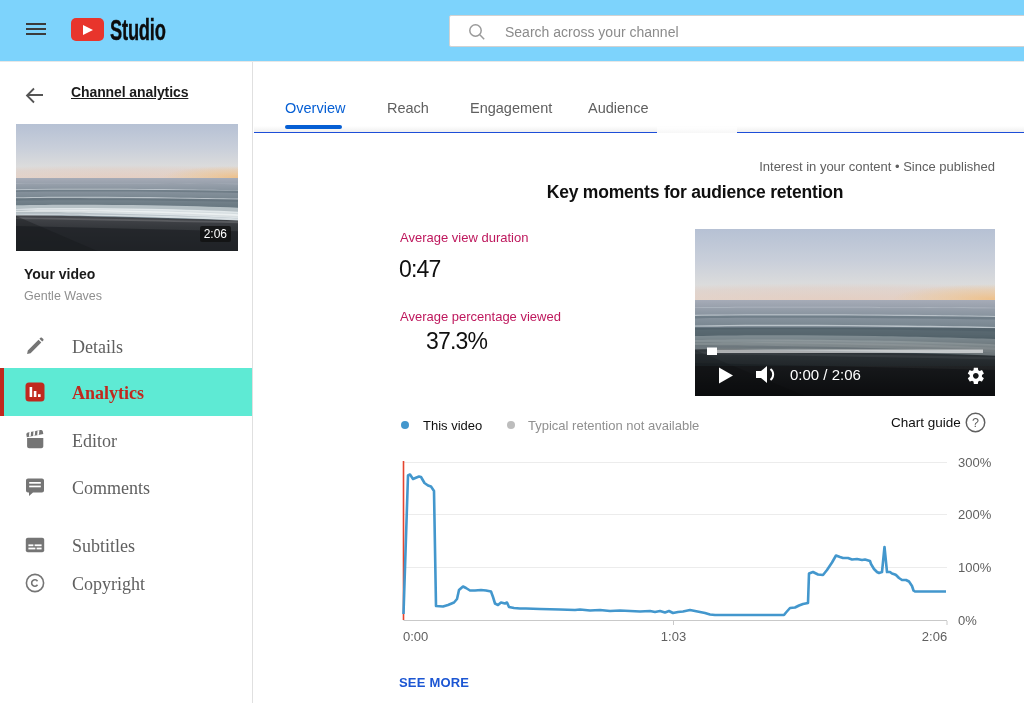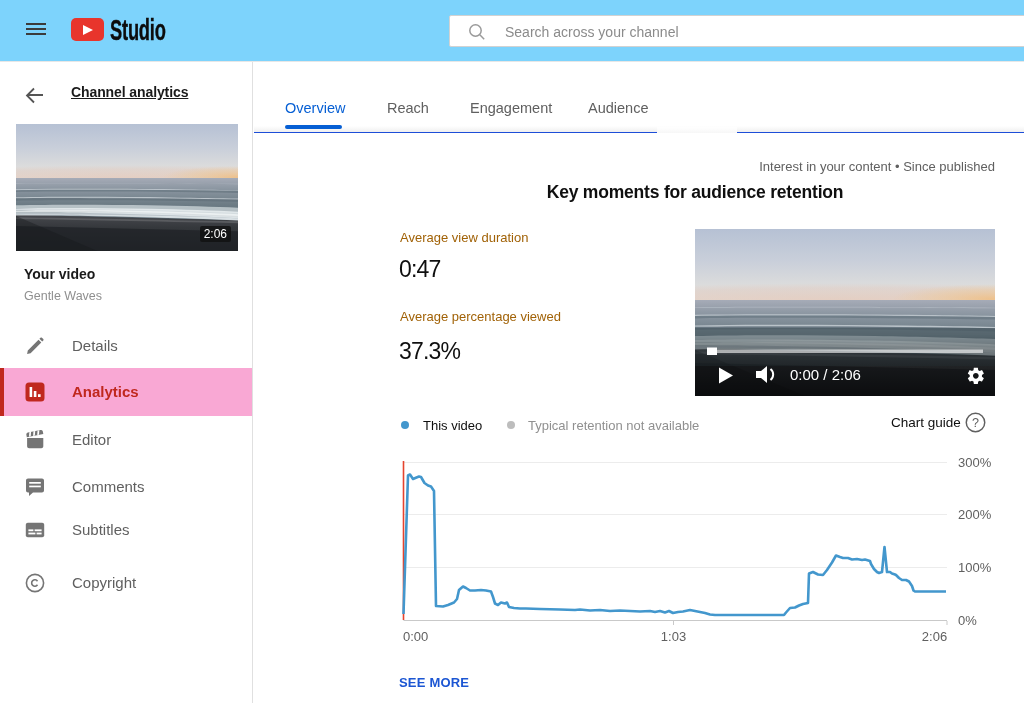--- a/index.html
+++ b/index.html
@@ -30,42 +30,42 @@
   #chantitle { position:absolute; left:71px; top:22px; font-size:14px; font-weight:bold; color:#1a1a1a; letter-spacing:-0.1px;text-decoration:underline; }
   #thumb { position:absolute; left:16px; top:62px; width:222px; height:127px; }
   #thumb svg { display:block; }
   #badge { position:absolute; right:7px; bottom:9px; background:rgba(15,15,15,.78);
     color:#fff; font-size:12px; padding:1px 4px; border-radius:2px; }
   #yourvideo { position:absolute; left:24px; top:204px; font-size:14px; font-weight:bold; color:#1a1a1a; }
   #gentle { position:absolute; left:24px; top:227px; font-size:12.5px; color:#8f8f8f; }
 
   .mrow { position:absolute; left:0; width:252px; height:48px; }
   .mrow .ic { position:absolute; left:25px; top:14px; width:20px; height:20px; }
-  .mrow .lb { position:absolute; left:72px; top:15px; font-size:15px; color:#606060; }
-  #row-analytics { background:#f9a8d4; }
+  .mrow .lb { position:absolute; left:72px; top:15px; font-size:18px; color:#606060;font-family:Liberation Serif, serif; }
+  #row-analytics { background:#5eead4; }
   #row-analytics .lb { color:#c0281e; font-weight:bold; }
   #redbar { position:absolute; left:0; top:0; width:4px; height:48px; background:#c0281e; }
 
   
   #main { position:absolute; left:254px; top:62px; width:770px; height:641px; background:#fff; }
   #tabs { position:absolute; left:0; top:0; width:770px; height:71px; border-bottom:1px solid #1d4ed8; }
   #tabs:after { content:""; position:absolute; left:0; top:64px; width:770px; height:6px;
     background:linear-gradient(#ffffff, #efefef); }
   #tabnotch { position:absolute; left:403px; top:65px; width:80px; height:6px;
     background:linear-gradient(#ffffff, #f7f7f7); z-index:2; }
   .tab { position:absolute; top:38px; font-size:14.5px; color:#606060; }
   #tab-overview { left:31px; color:#065fd4; }
   #tab-underline { position:absolute; left:31px; top:63px; width:57px; height:4px;
     background:#065fd4; border-radius:2px; z-index:3; }
   #subtitleline { position:absolute; left:141px; top:84px; width:600px; text-align:right;
     font-size:13px; color:#606060;margin-top:13px; }
   #heading { position:absolute; left:141px; top:120px; width:600px; text-align:center;
     font-size:17.5px; font-weight:bold; color:#0f0f0f; letter-spacing:-0.2px; }
 
-  .statlabel { position:absolute; left:146px; font-size:13px; color:#a16207; }
+  .statlabel { position:absolute; left:146px; font-size:13px; color:#be185d; }
   .statvalue { position:absolute; left:145px; font-size:23px; color:#0f0f0f; letter-spacing:-0.8px; }
 
   #player { position:absolute; left:441px; top:167px; width:300px; height:167px; }
 
   #legend { position:absolute; left:0; top:353px; width:770px; height:20px; }
   .dot { position:absolute; top:6px; width:8px; height:8px; border-radius:50%; }
   #legend .t1 { position:absolute; left:169px; top:3px; font-size:13px; color:#0f0f0f; }
   #legend .t2 { position:absolute; left:274px; top:3px; font-size:13px; color:#909090; }
   #chartguide { position:absolute; left:637px; top:0; font-size:13.5px; color:#0f0f0f; }
 
@@ -196,21 +196,21 @@
     <div class="lb">Editor</div>
   </div>
   <div class="mrow" style="top:401px;text-align:center;">
     <svg class="ic" viewBox="0 0 20 20">
         <path d="M3 1.5 L17 1.5 C18.1 1.5 19 2.4 19 3.5 L19 13.5 C19 14.6 18.1 15.5 17 15.5 L8 15.5 L4 19 L4 15.5 L3 15.5 C1.9 15.5 1 14.6 1 13.5 L1 3.5 C1 2.4 1.9 1.5 3 1.5 Z" fill="#757575"></path>
         <rect x="4.2" y="5" width="11.6" height="1.7" fill="#fff"></rect>
         <rect x="4.2" y="8.6" width="11.6" height="1.7" fill="#fff"></rect>
       </svg>
     <div class="lb">Comments</div>
   </div>
-  <div class="mrow" style="top:444px;">
+  <div class="mrow" style="top:459px;">
     <svg class="ic" viewBox="0 0 20 20">
         <rect x="0.8" y="2.8" width="18.4" height="14.4" rx="2" fill="#757575"></rect>
         <rect x="3.4" y="9.4" width="5" height="1.8" fill="#fff"></rect>
         <rect x="9.6" y="9.4" width="7" height="1.8" fill="#fff"></rect>
         <rect x="3.4" y="12.6" width="7" height="1.8" fill="#fff"></rect>
         <rect x="11.6" y="12.6" width="5" height="1.8" fill="#fff"></rect>
       </svg>
     <div class="lb">Subtitles</div>
   </div>
   <div class="mrow" style="top:497px;">
@@ -231,21 +231,21 @@
     <div id="tab-underline"></div>
     <div id="tabnotch"></div>
   </div>
 
   <div id="subtitleline">Interest in your content • Since published</div>
   <div id="heading">Key moments for audience retention</div>
 
   <div class="statlabel" style="top:168px;">Average view duration</div>
   <div class="statvalue" style="top:194px;">0:47</div>
   <div class="statlabel" style="top:247px;">Average percentage viewed</div>
-  <div class="statvalue" style="top:276px;">37.3%</div>
+  <div class="statvalue" style="top:266px;margin-left:27px;">37.3%</div>
 
   <div id="player">
     <svg width="300" height="167" viewBox="0 0 300 167">
       <defs>
         <linearGradient id="dark2" x1="0" y1="0" x2="0" y2="1">
           <stop offset="0" stop-color="#000" stop-opacity="0"></stop>
           <stop offset="0.35" stop-color="#000" stop-opacity=".3"></stop>
           <stop offset="1" stop-color="#000" stop-opacity=".62"></stop>
         </linearGradient>
       </defs>

